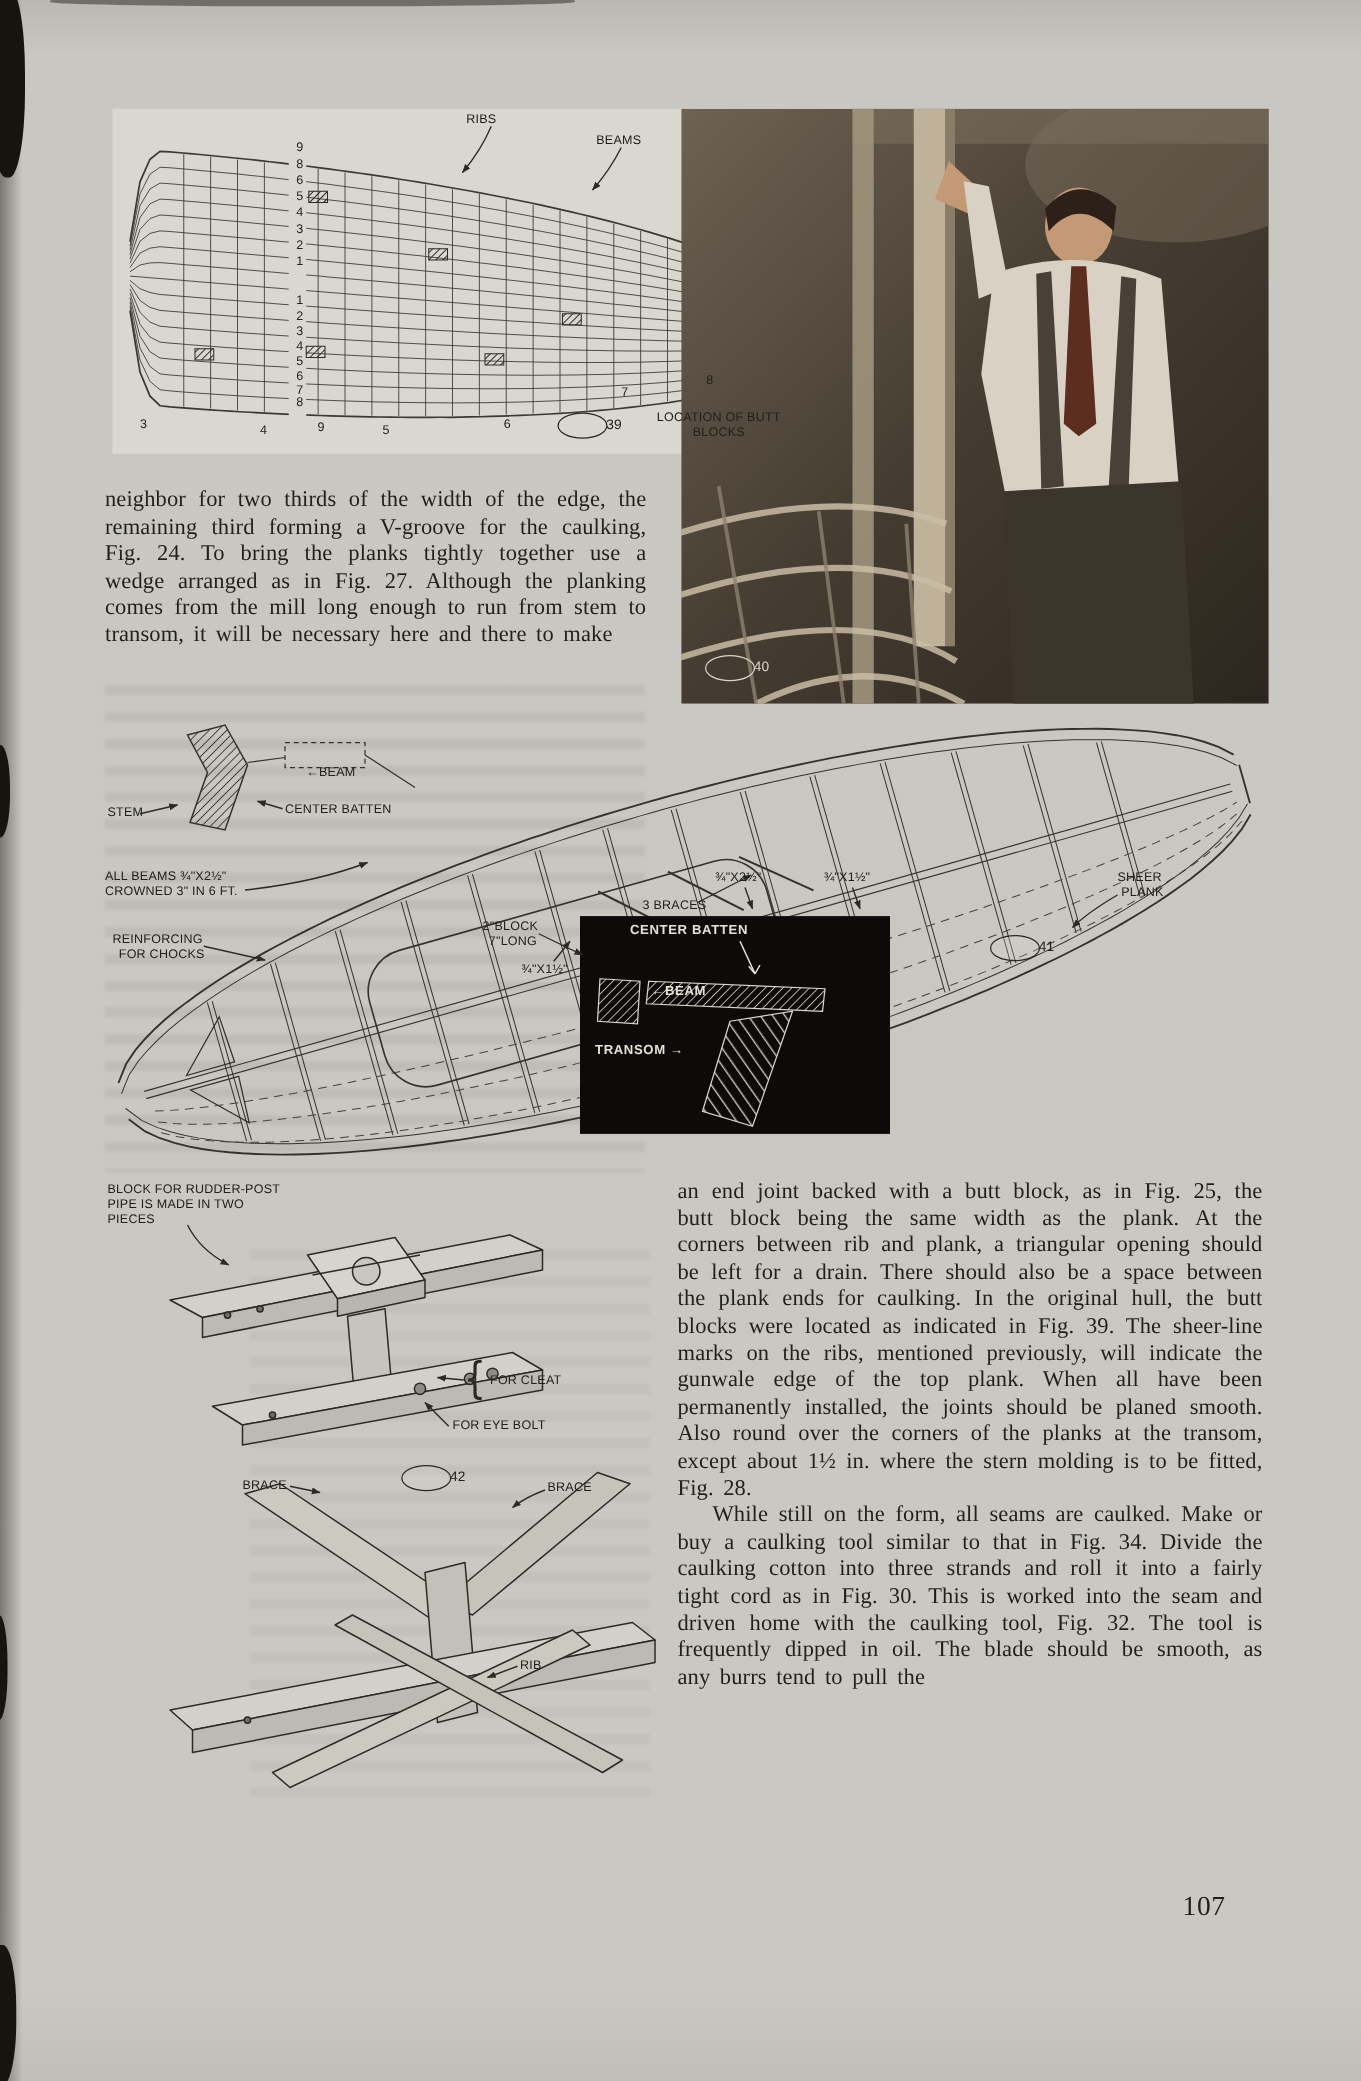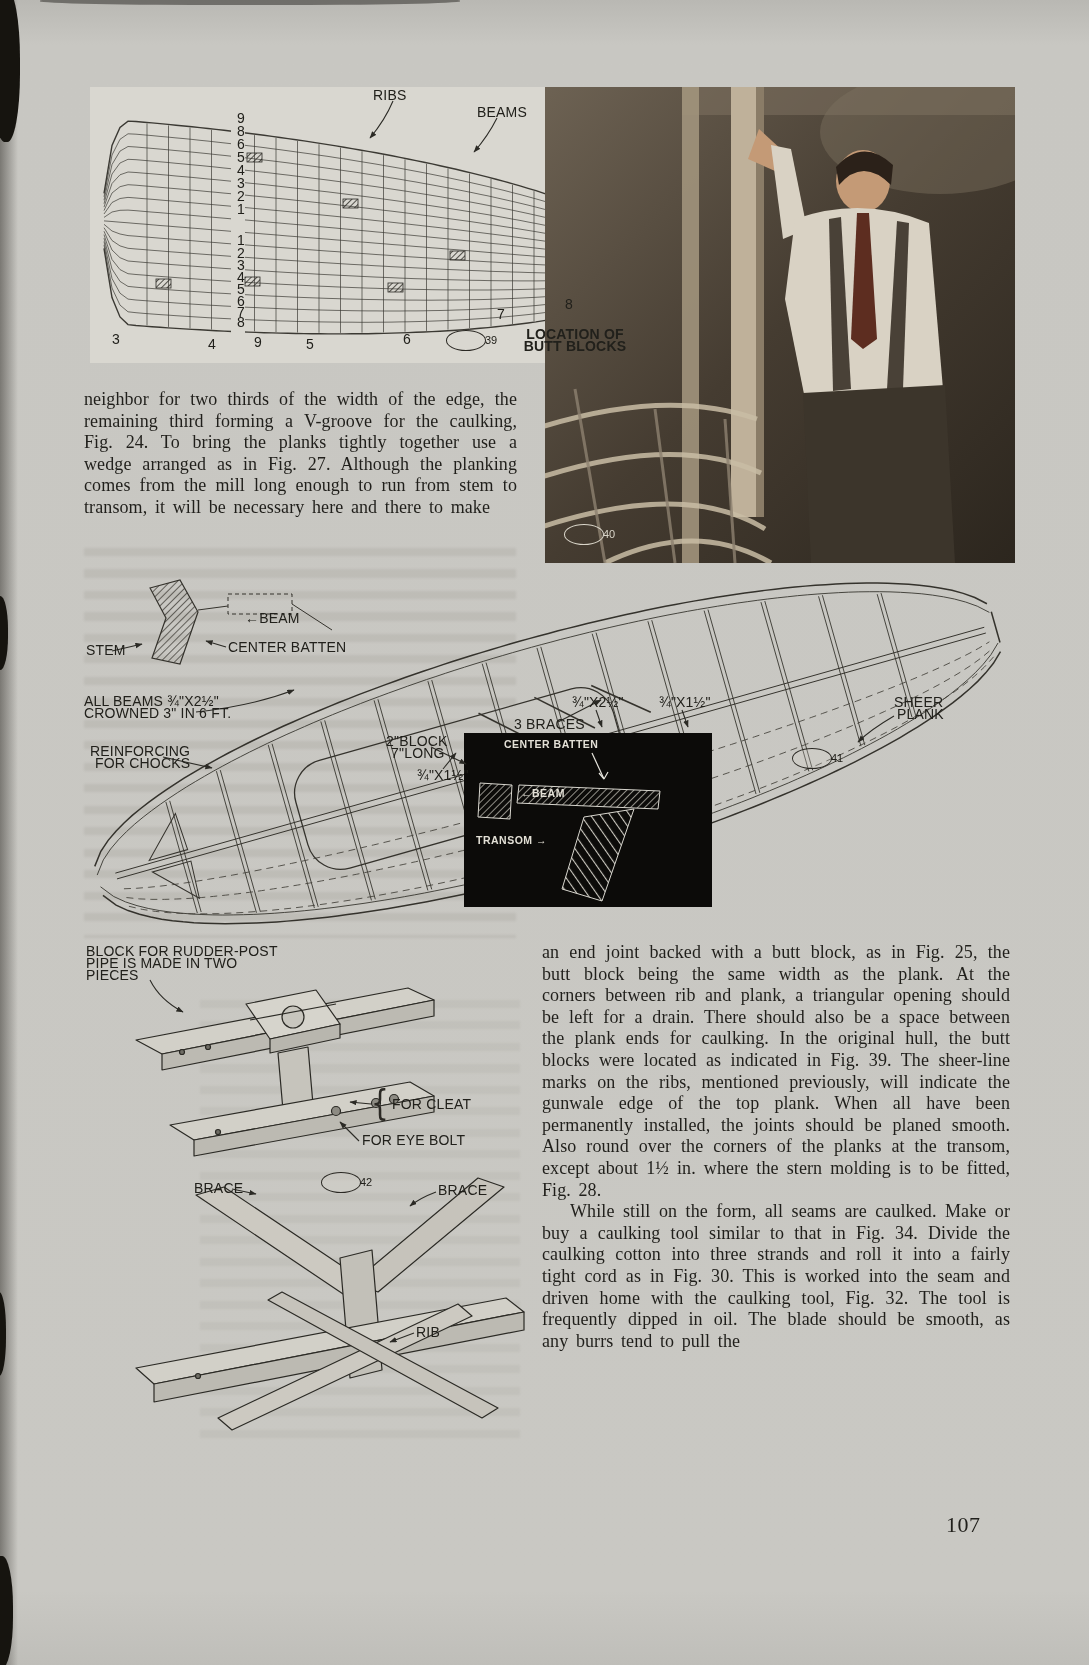--- a/index.html
+++ b/index.html
@@ -10,21 +10,21 @@
   .edge-left{position:absolute;left:0;top:0;width:18px;height:100%;
         background:linear-gradient(90deg,rgba(45,42,37,.5),rgba(45,42,37,0));}
   .blob{position:absolute;background:#16140f;border-radius:45%;}
   .ghost{position:absolute;background:repeating-linear-gradient(180deg,rgba(95,90,78,.20) 0 8px,rgba(95,90,78,0) 8px 21.5px);
         filter:blur(1.2px);}
   .bodytext{position:absolute;color:#201f1b;font-size:18px;line-height:21.6px;
         text-align:justify;word-spacing:3px;letter-spacing:.1px;}
   .bodytext p.indent{text-indent:28px;}
   .caption{position:absolute;font-family:"Liberation Sans","DejaVu Sans",sans-serif;font-weight:700;
         font-size:13px;line-height:18.5px;color:#1c1b17;text-align:justify;text-align-last:justify;}
-  .dlabel{position:absolute;font-family:"Liberation Sans","DejaVu Sans",sans-serif;font-size:14px;
+  .dlabel{position:absolute;font-family:"Liberation Sans","DejaVu Sans",sans-serif;font-size:10px;
         line-height:11.5px;color:#21201b;white-space:nowrap;letter-spacing:.2px;}
   .dlabel.wrap{white-space:normal;text-align:center;}
   .dlabel.light{color:#e3e0d6;font-weight:700;font-size:10.5px;letter-spacing:.5px;}
   .circ{position:absolute;width:21px;height:21px;border:1.6px solid #2b2924;border-radius:50%;
         font-family:"Liberation Sans","DejaVu Sans",sans-serif;font-size:11px;line-height:18px;
         text-align:center;color:#21201b;background:rgba(218,216,209,.25);padding-left:38px;}
   .circ.light-circ{border-color:#d9d5c9;color:#d9d5c9;background:transparent;}
   .brace-glyph{position:absolute;font-family:"DejaVu Sans",sans-serif;font-size:28px;color:#2b2924;
         transform:scaleY(1.25);transform-origin:top left;}
   #fig39-box{position:absolute;left:90px;top:87px;width:592px;height:276px;background:#d9d7d0;}
@@ -296,21 +296,21 @@
       <path d="M359,1141 L340,1122"></path>
       <path d="M232,1189 L256,1194"></path>
       <path d="M436,1192 Q420,1198 410,1206"></path>
       <path d="M414,1333 L390,1342"></path>
     </g>
   </svg>
 
   <div id="labels-layer">
       <span class="dlabel" style="left: 373px; top: 90px;">RIBS</span>
       <span class="dlabel" style="left: 477px; top: 107px;">BEAMS</span>
-      <span class="dlabel wrap" style="left: 516px; top: 329px; width: 118px; font-weight: bold;">LOCATION OF BUTT BLOCKS</span>
+      <span class="dlabel wrap" style="left: 516px; top: 329px; width: 118px;">LOCATION OF BUTT BLOCKS</span>
       <span class="dlabel" style="left: 237px; top: 113px;">9</span>
       <span class="dlabel" style="left: 237px; top: 126px;">8</span>
       <span class="dlabel" style="left: 237px; top: 139px;">6</span>
       <span class="dlabel" style="left: 237px; top: 152px;">5</span>
       <span class="dlabel" style="left: 237px; top: 165px;">4</span>
       <span class="dlabel" style="left: 237px; top: 178px;">3</span>
       <span class="dlabel" style="left: 237px; top: 191px;">2</span>
       <span class="dlabel" style="left: 237px; top: 204px;">1</span>
       <span class="dlabel" style="left: 237px; top: 235px;">1</span>
       <span class="dlabel" style="left: 237px; top: 248px;">2</span>

